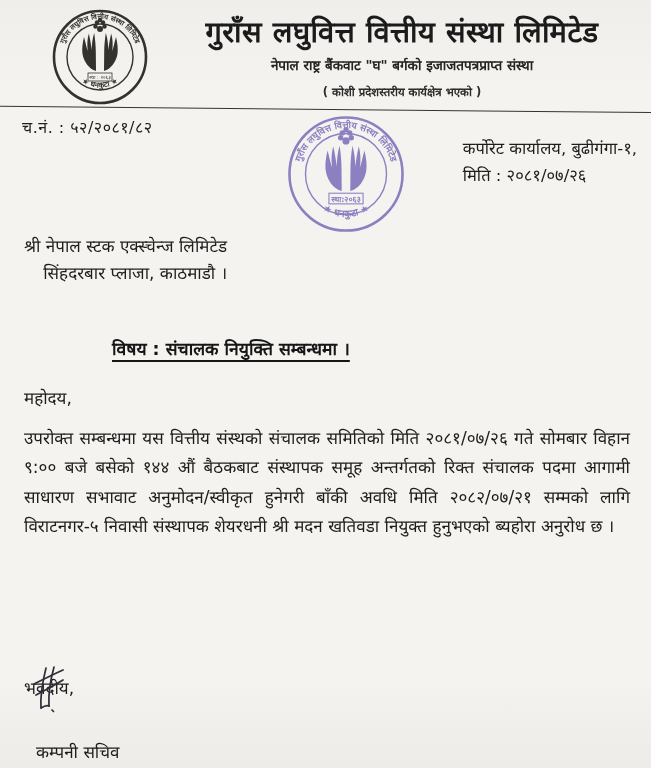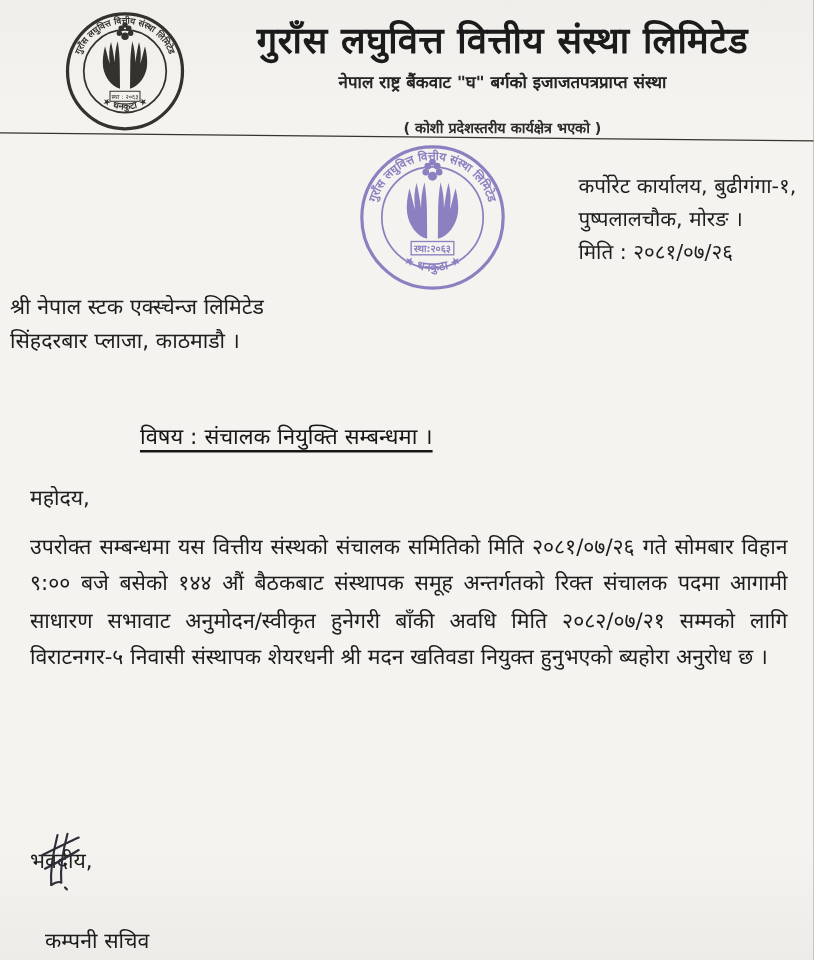--- a/index.html
+++ b/index.html
@@ -13,31 +13,31 @@
     color:#222;
     overflow:hidden;
   }
   .abs{position:absolute;}
 
   
   .logo{left:48px;top:7px;width:104px;height:100px;}
   .header-block{left:156px;top:16px;width:492px;text-align:center;}
   .org-name{font-size:29px;font-weight:700;color:#1b1b1b;letter-spacing:0.5px;line-height:1.15;}
   .license-line{margin-top:7px;font-size:13.5px;font-weight:700;color:#242424;}
-  .scope-line{margin-top:20px;font-size:11.5px;font-weight:700;color:#2c2c2c;}
+  .scope-line{margin-top:10px;font-size:11.5px;font-weight:700;color:#2c2c2c;}
   .rule{left:-4px;top:109px;width:660px;border-top:1.6px solid #35342f;transform:rotate(0.55deg);}
 
   
   .ref-line{left:22px;top:116px;font-size:16px;color:#1f1f1f;letter-spacing:0.5px;}
   .stamp{left:266px;top:114px;width:160px;height:120px;opacity:0.82;}
   .office-block{right:14px;top:136px;text-align:left;font-size:16.5px;line-height:1.62;color:#1e1e1e;}
 
   
-  .recipient{left:8px;top:233px;font-size:17px;line-height:1.6;color:#1d1d1d;}
-  .subject{left:112px;top:336px;font-size:17.5px;font-weight:400;color:#161616;
+  .recipient{left:24px;top:233px;font-size:17px;line-height:1.6;color:#1d1d1d;text-align:right;}
+  .subject{left:112px;top:336px;font-size:17.5px;font-weight:700;color:#161616;
            text-decoration:underline;text-decoration-thickness:1.5px;text-underline-offset:5px;}
   .salutation{left:24px;top:386px;font-size:17px;color:#1d1d1d;}
   .body-par{left:24px;top:424px;width:606px;font-size:17px;line-height:1.73;text-align:justify;color:#1c1c1c;}
 
   
   .valediction{left:24px;top:676px;font-size:17px;color:#1d1d1d;}
   .signature{left:30px;top:664px;width:42px;height:50px;}
   .sig-name{left:24px;top:712px;font-size:17px;color:#1c1c1c;}
   .sig-title{left:24px;top:740px;font-size:17px;color:#1c1c1c;margin-left:12px;}
 
@@ -79,20 +79,24 @@
   </svg>
 
   <div class="abs header-block">
     <div class="org-name">गुराँस लघुवित्त वित्तीय संस्था लिमिटेड</div>
     <div class="license-line">नेपाल राष्ट्र बैंकवाट "घ" बर्गको इजाजतपत्रप्राप्त संस्था</div>
     <div class="scope-line">( कोशी प्रदेशस्तरीय कार्यक्षेत्र भएको )</div>
   </div>
 
   <div class="abs rule"></div>
 
+  <div class="abs ref-line">
+    <span>च.नं. :</span>
+    <span>५२/२०८१/८२</span>
+  </div>
 
   <svg class="abs stamp" viewBox="0 0 150 112">
     <g stroke="#7667b8" fill="none">
       <circle cx="75" cy="56" r="53" stroke-width="2.4"></circle>
       <circle cx="75" cy="56" r="38" stroke-width="1.3"></circle>
     </g>
     <defs>
       <path id="stampArcTop" d="M 33,70 A 44,44 0 1 1 117,70"></path>
       <path id="stampArcBottom" d="M 37,66 A 39,39 0 0 0 113,66"></path>
     </defs>
@@ -111,21 +115,20 @@
       <circle cx="71.5" cy="17.5" r="2.5"></circle>
       <circle cx="78.5" cy="17.5" r="2.5"></circle>
       <circle cx="75" cy="14.5" r="2.5"></circle>
     </g>
     <rect x="59" y="74" width="32" height="10" fill="none" stroke="#7667b8" stroke-width="1"></rect>
     <text x="75" y="82" font-size="7.4" fill="#7667b8" font-weight="bold" text-anchor="middle">स्था:२०६३</text>
   </svg>
 
   <div class="abs office-block">
     <div>कर्पोरेट कार्यालय, बुढीगंगा-१,</div>
-    <div>पुष्पलालचौक, मोरङ ।</div>
     <div>मिति : २०८१/०७/२६</div>
   </div>
 
   <div class="abs recipient">
     <div>श्री नेपाल स्टक एक्स्चेन्ज लिमिटेड</div>
     <div>सिंहदरबार प्लाजा, काठमाडौ ।</div>
   </div>
 
   <div class="abs subject">विषय : संचालक नियुक्ति सम्बन्धमा ।</div>
 

